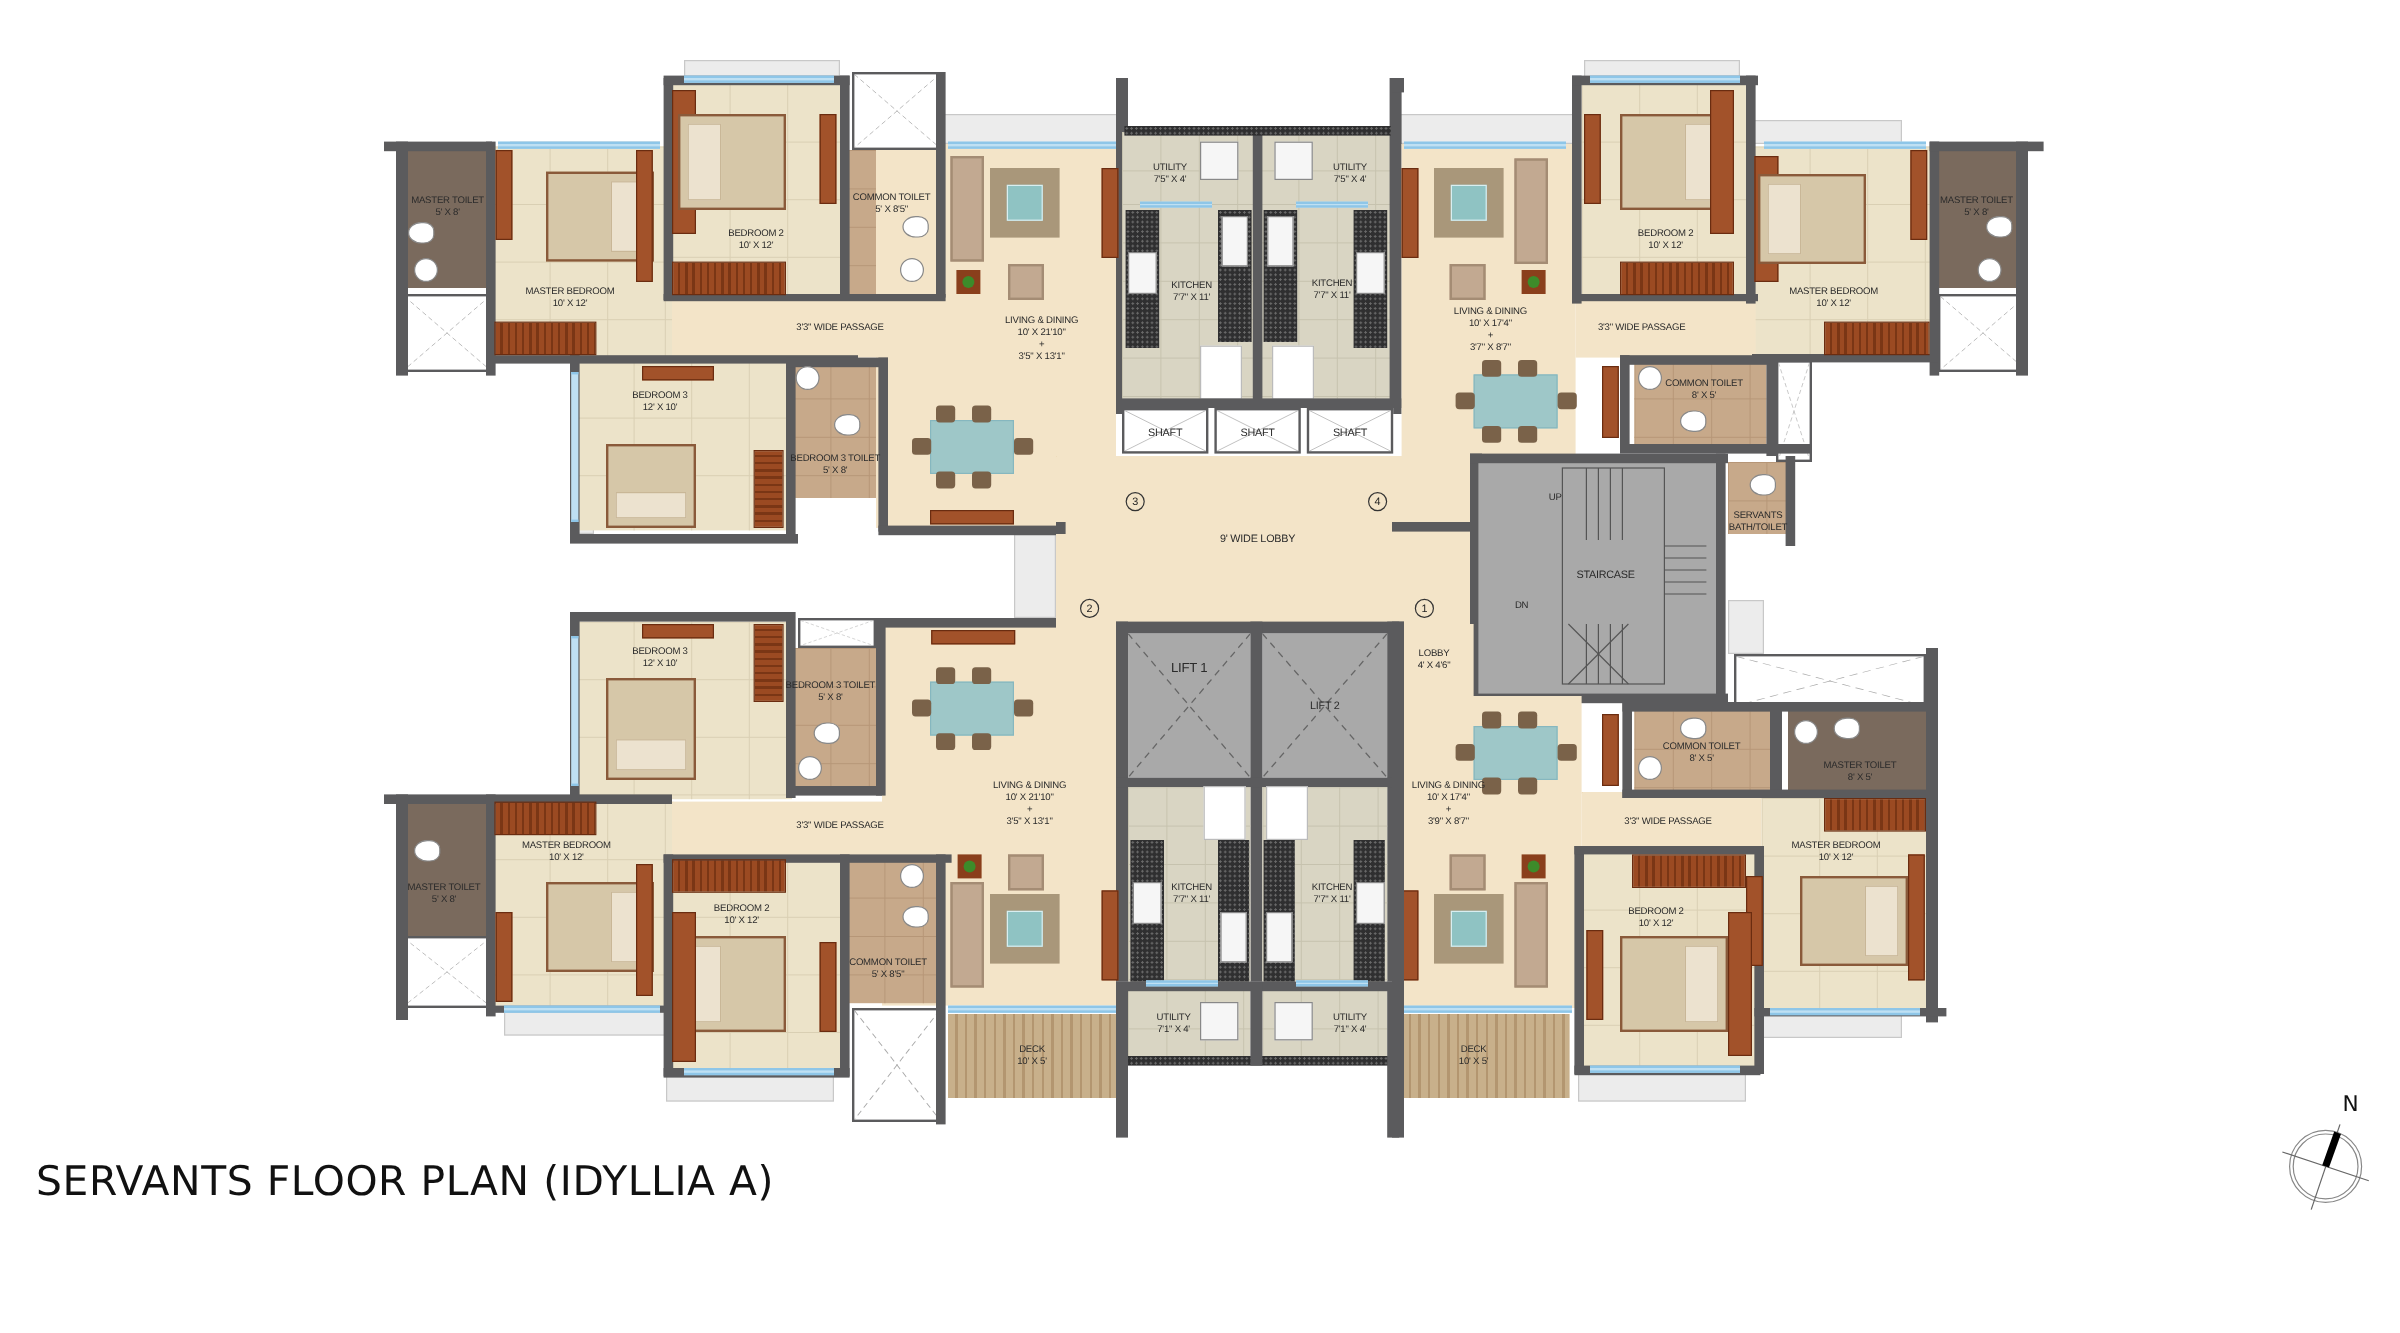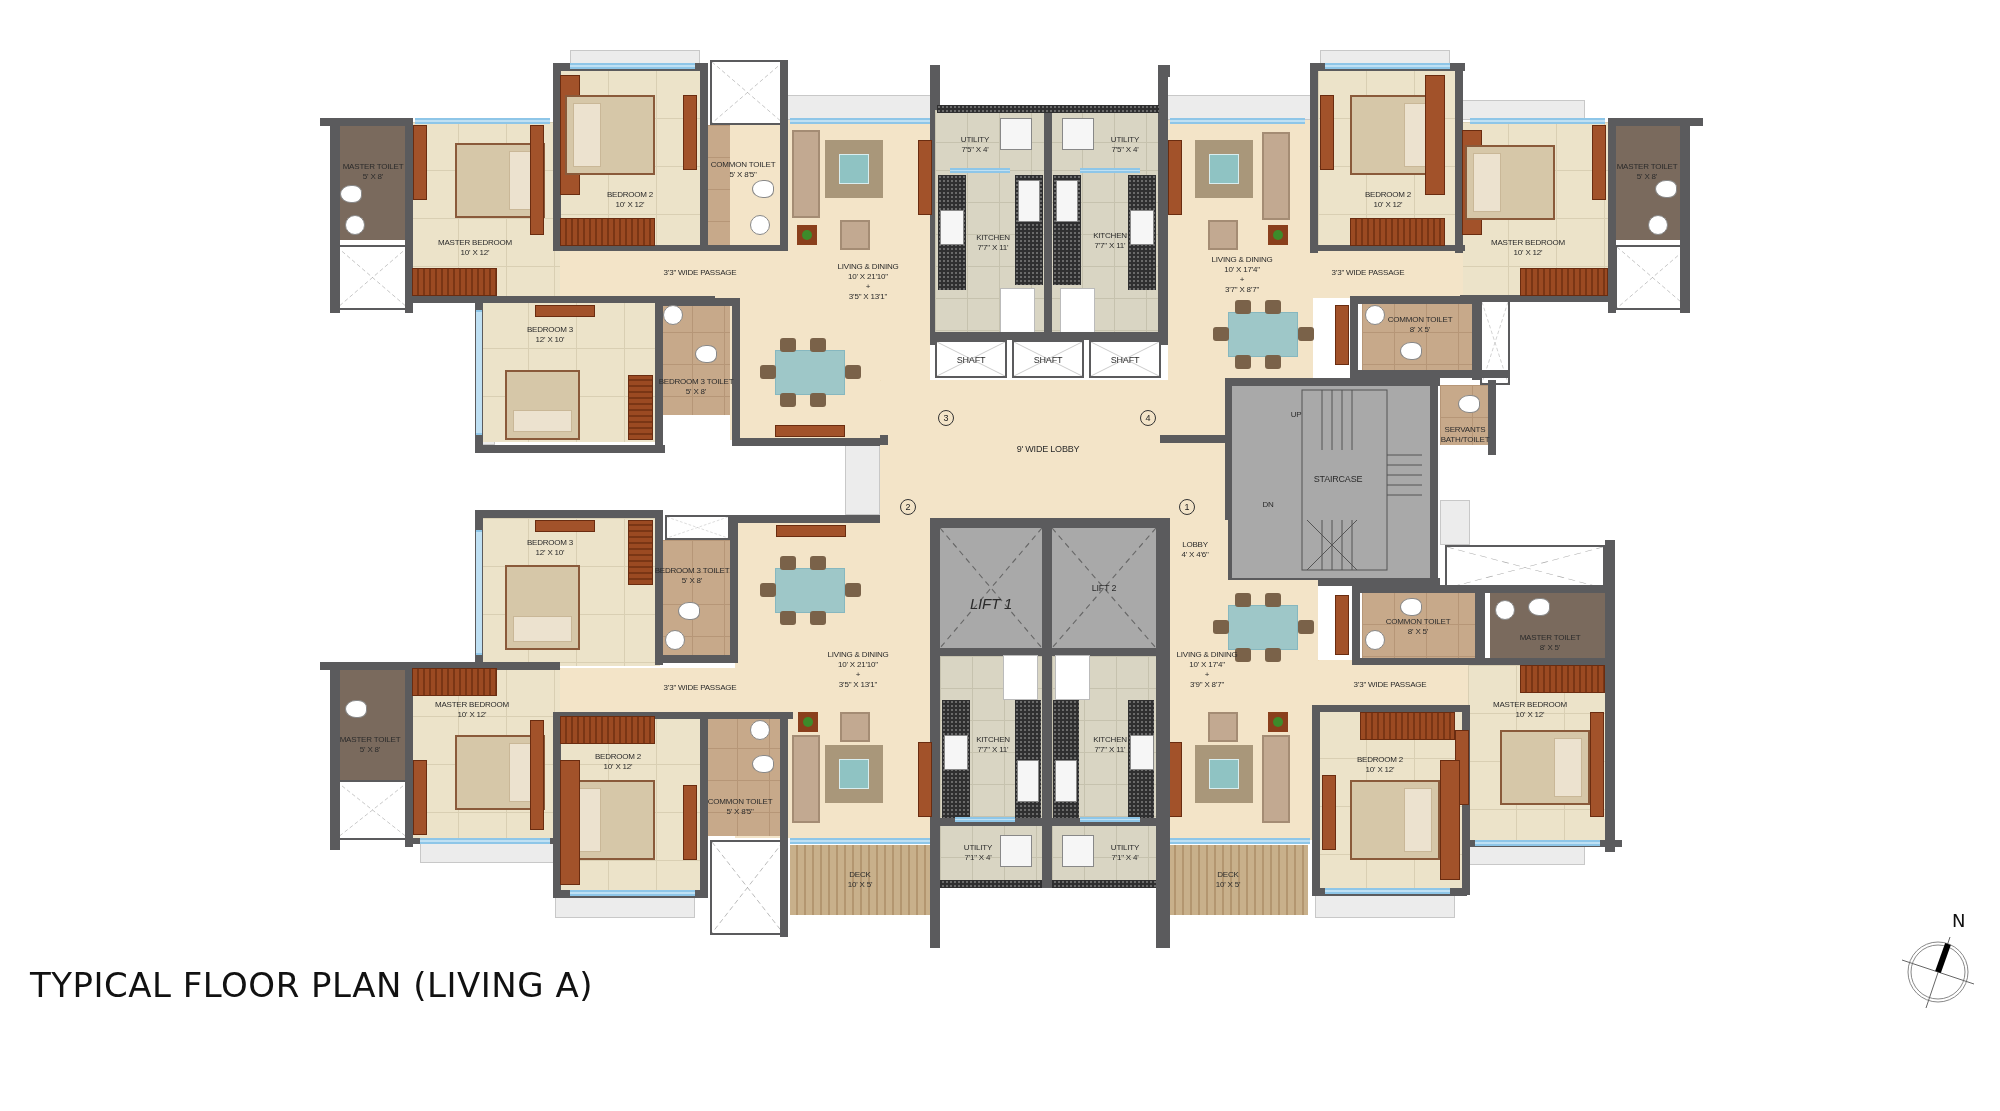--- a/index.html
+++ b/index.html
@@ -395,21 +395,21 @@
       <line x1="100" y1="0" x2="0" y2="100" stroke="#666" stroke-dasharray="5 4"></line>
     </svg>
   <svg style="position:absolute;left:1052px;top:528px;width:104px;height:120px;" viewBox="0 0 100 100" preserveAspectRatio="none">
       <line x1="0" y1="0" x2="100" y2="100" stroke="#666" stroke-dasharray="5 4"></line>
       <line x1="100" y1="0" x2="0" y2="100" stroke="#666" stroke-dasharray="5 4"></line>
     </svg>
   <div class="wall" style="left:930px;top:518px;width:10px;height:300px;"></div>
   <div class="wall" style="left:1042px;top:518px;width:10px;height:300px;"></div>
   <div class="wall" style="left:1156px;top:518px;width:10px;height:300px;"></div>
   <div class="wall" style="left:930px;top:648px;width:236px;height:8px;"></div>
-  <div class="lbl" style="left:991px;top:599px;font-size:15px;font-style:italic;">
+  <div class="lbl" style="left:991px;top:552px;font-size:11px;">
       <span>LIFT 1</span>
     </div>
   <div class="lbl" style="left:1104px;top:583px;font-size:9px;">
       <span>LIFT 2</span>
     </div>
 
   <div class="room floor-tile" style="left:480px;top:518px;width:180px;height:148px;"></div>
   <div class="room floor-toilet" style="left:660px;top:540px;width:70px;height:115px;"></div>
   <div class="room floor-marble" style="left:735px;top:518px;width:195px;height:320px;"></div>
   <div class="room floor-marble" style="left:560px;top:668px;width:175px;height:48px;"></div>
@@ -652,21 +652,21 @@
     </div>
   <div class="lbl" style="left:1228px;top:870px;">
       <span>DECK</span>
       <span>10' X 5'</span>
     </div>
 
   <div class="wall" style="left:1160px;top:65px;width:10px;height:12px;"></div>
   <div class="wall" style="left:1160px;top:518px;width:10px;height:430px;"></div>
 </div>
 
-<div class="title">TYPICAL FLOOR PLAN (LIVING A)</div>
+<div class="title">SERVANTS FLOOR PLAN (IDYLLIA A)</div>
 
 <div class="compass">
   <div style="position:absolute;left:52px;top:0;font-size:18px;color:#111;font-family:'DejaVu Sans', sans-serif;">N</div>
   <svg style="position:absolute;left:0;top:22px;" width="80" height="78" viewBox="0 0 80 78">
     <circle cx="38" cy="40" r="30" fill="none" stroke="#888" stroke-width="1"></circle>
     <circle cx="38" cy="40" r="27" fill="none" stroke="#888" stroke-width="1"></circle>
     <line x1="50" y1="5" x2="26" y2="76" stroke="#666" stroke-width="1"></line>
     <line x1="2" y1="28" x2="74" y2="52" stroke="#666" stroke-width="1"></line>
     <line x1="48" y1="12" x2="38" y2="40" stroke="#000" stroke-width="6"></line>
   </svg>

